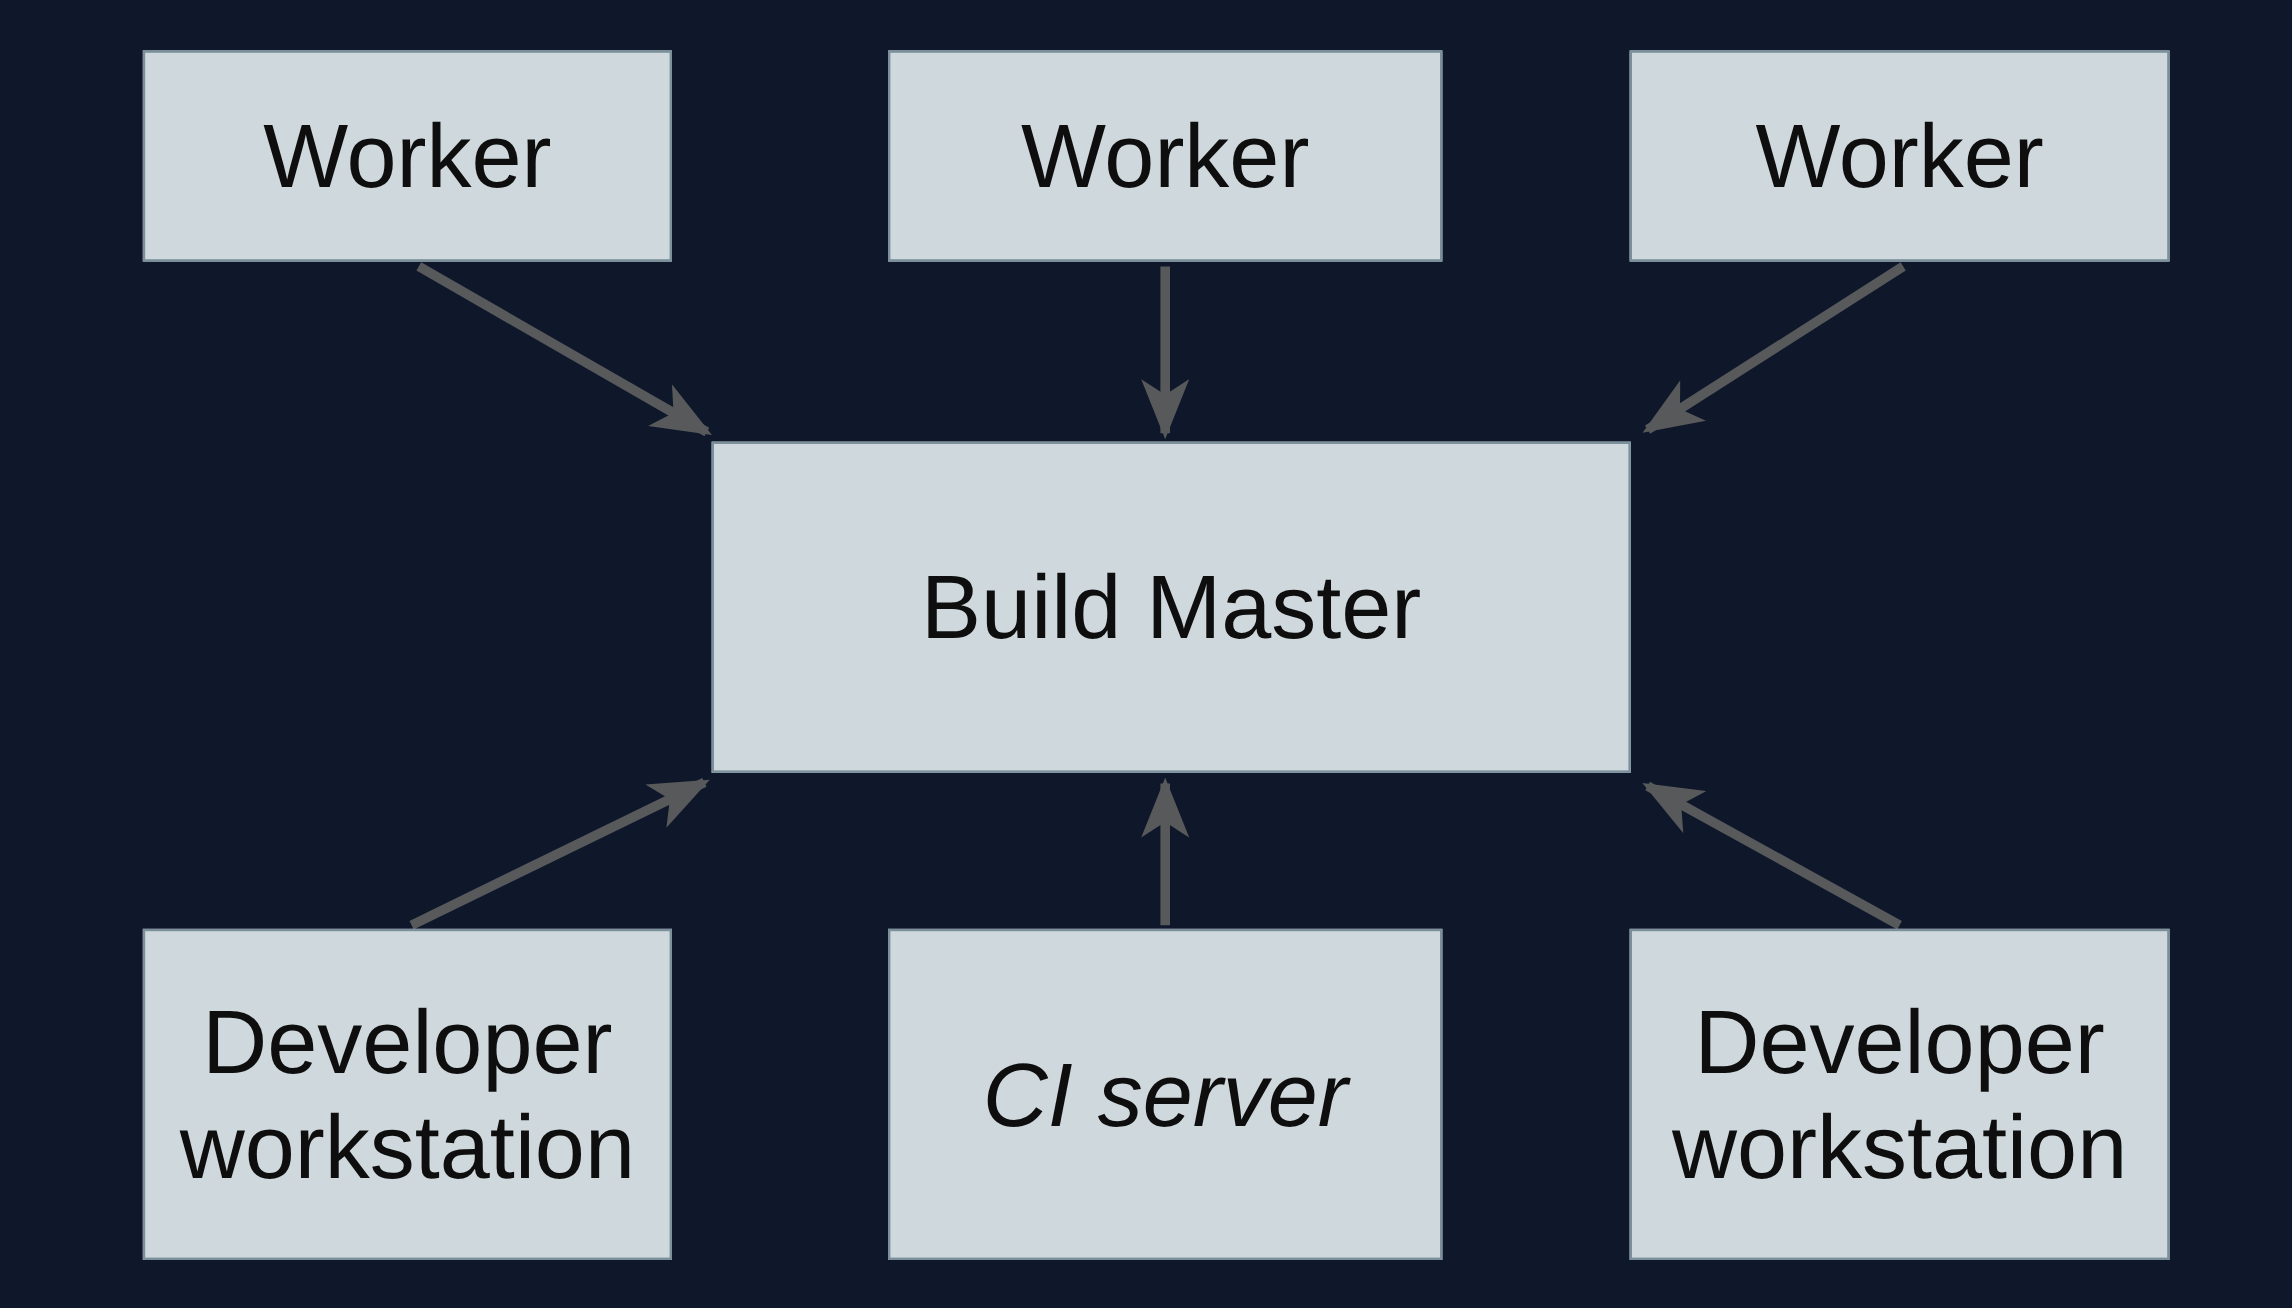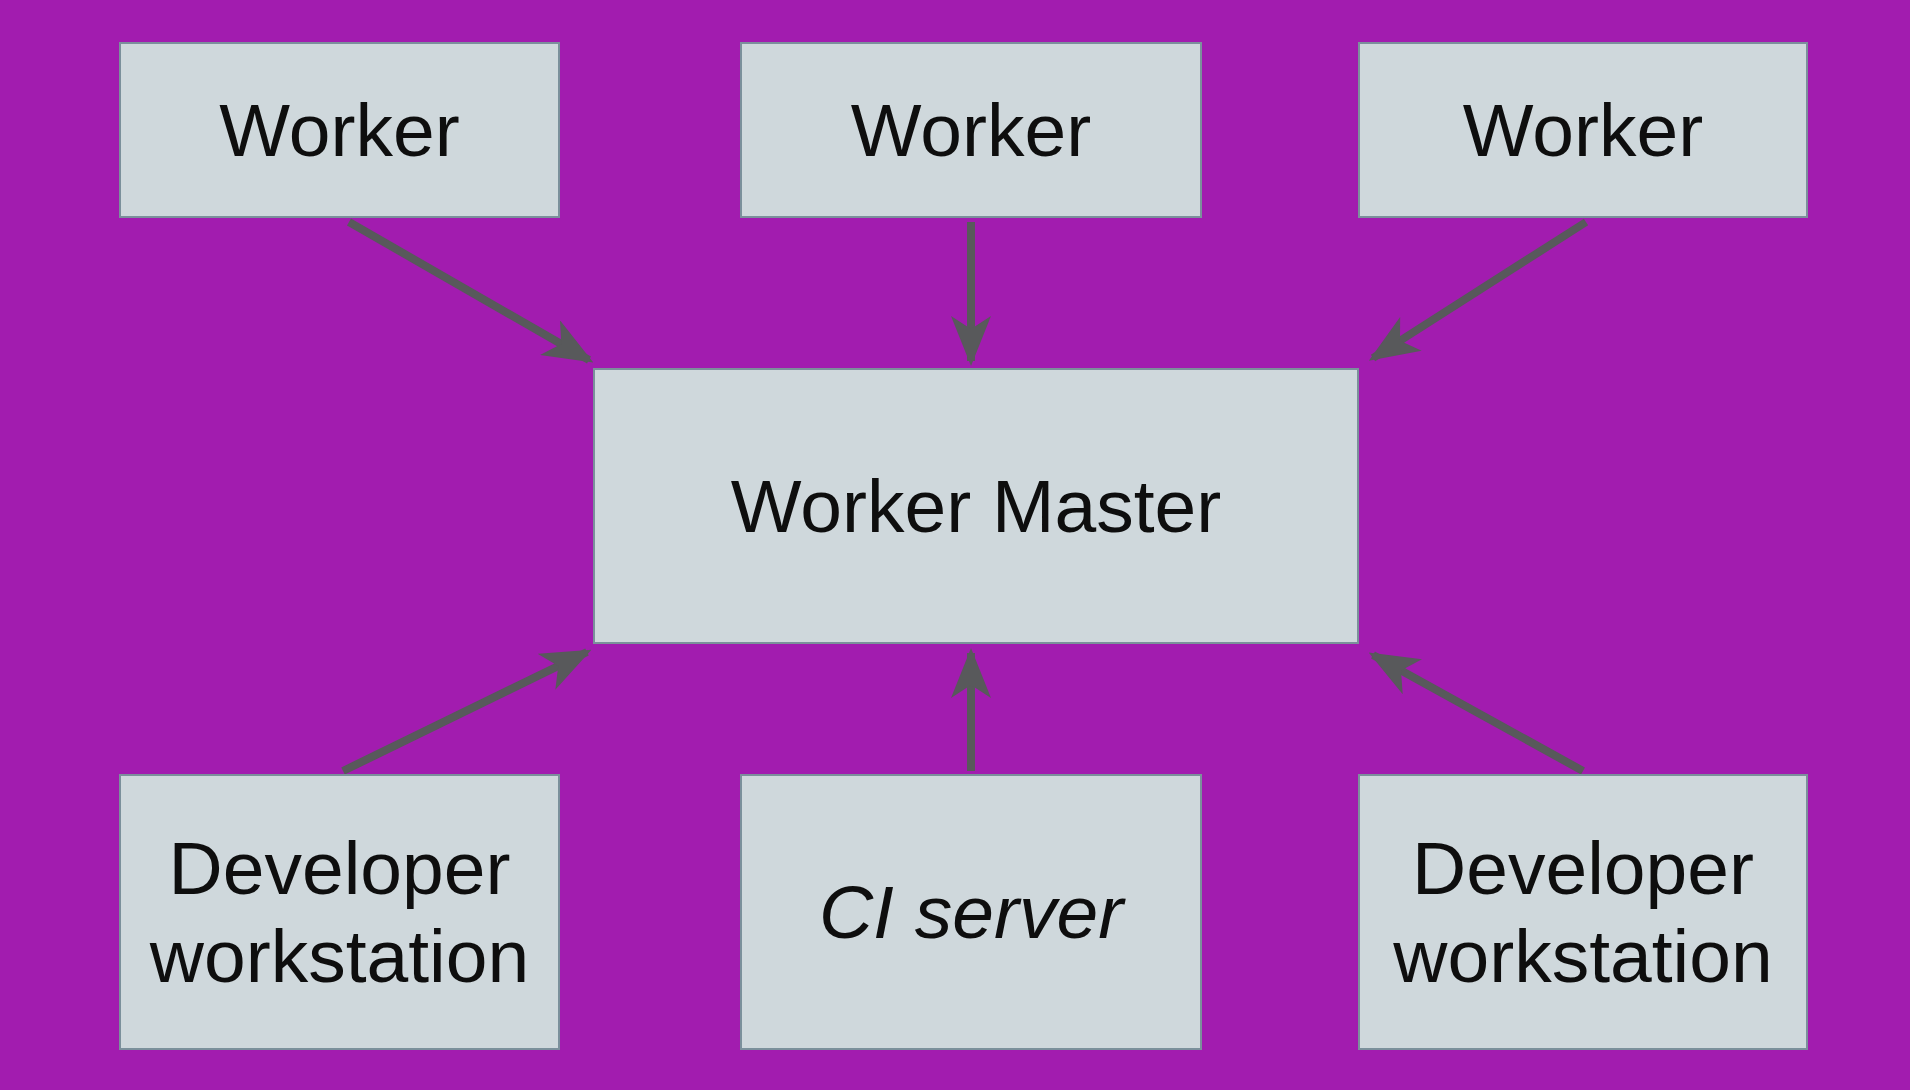--- a/index.html
+++ b/index.html
@@ -4,21 +4,21 @@
 <style>
   html, body {
     margin: 0;
     padding: 0;
     background: #ffffff;
   }
   #canvas {
     position: relative;
     width: 1910px;
     height: 1090px;
-    background: #a21caf;
+    background: #0f172a;
     overflow: hidden;
     font-family: "Liberation Sans", "DejaVu Sans", sans-serif;
   }
   .node {
     position: absolute;
     box-sizing: border-box;
     background: #cfd8dc;
     border: 2px solid #7b909b;
     display: flex;
     align-items: center;
@@ -77,21 +77,21 @@
 
   <div class="node" id="n-worker-2">
     <span class="label">Worker</span>
   </div>
 
   <div class="node" id="n-worker-3">
     <span class="label">Worker</span>
   </div>
 
   <div class="node" id="n-build-master">
-    <span class="label">Worker Master</span>
+    <span class="label">Build Master</span>
   </div>
 
   <div class="node" id="n-dev-ws-left">
     <span class="label">Developer workstation</span>
   </div>
 
   <div class="node" id="n-ci-server">
     <span class="label">CI server</span>
   </div>
 

